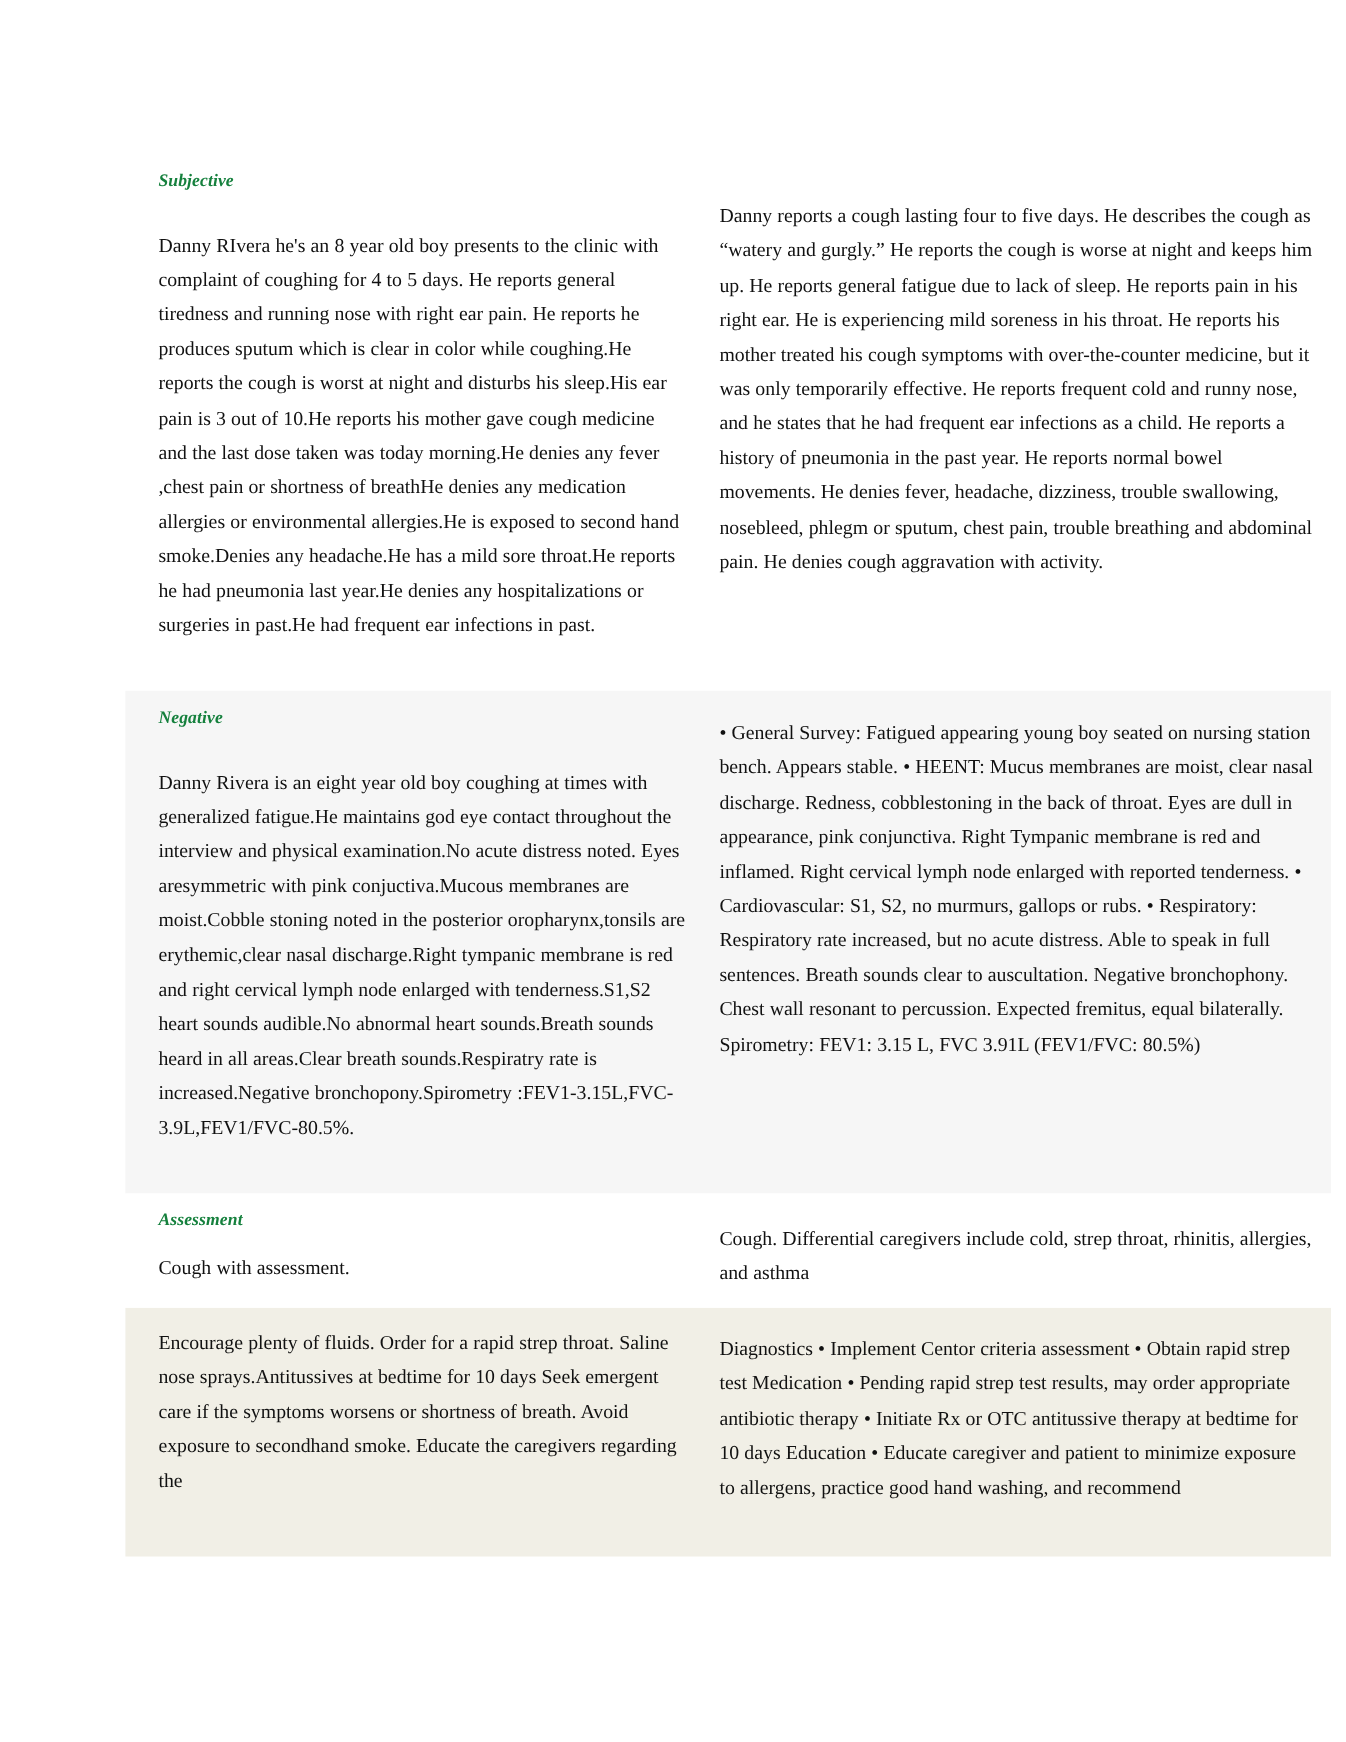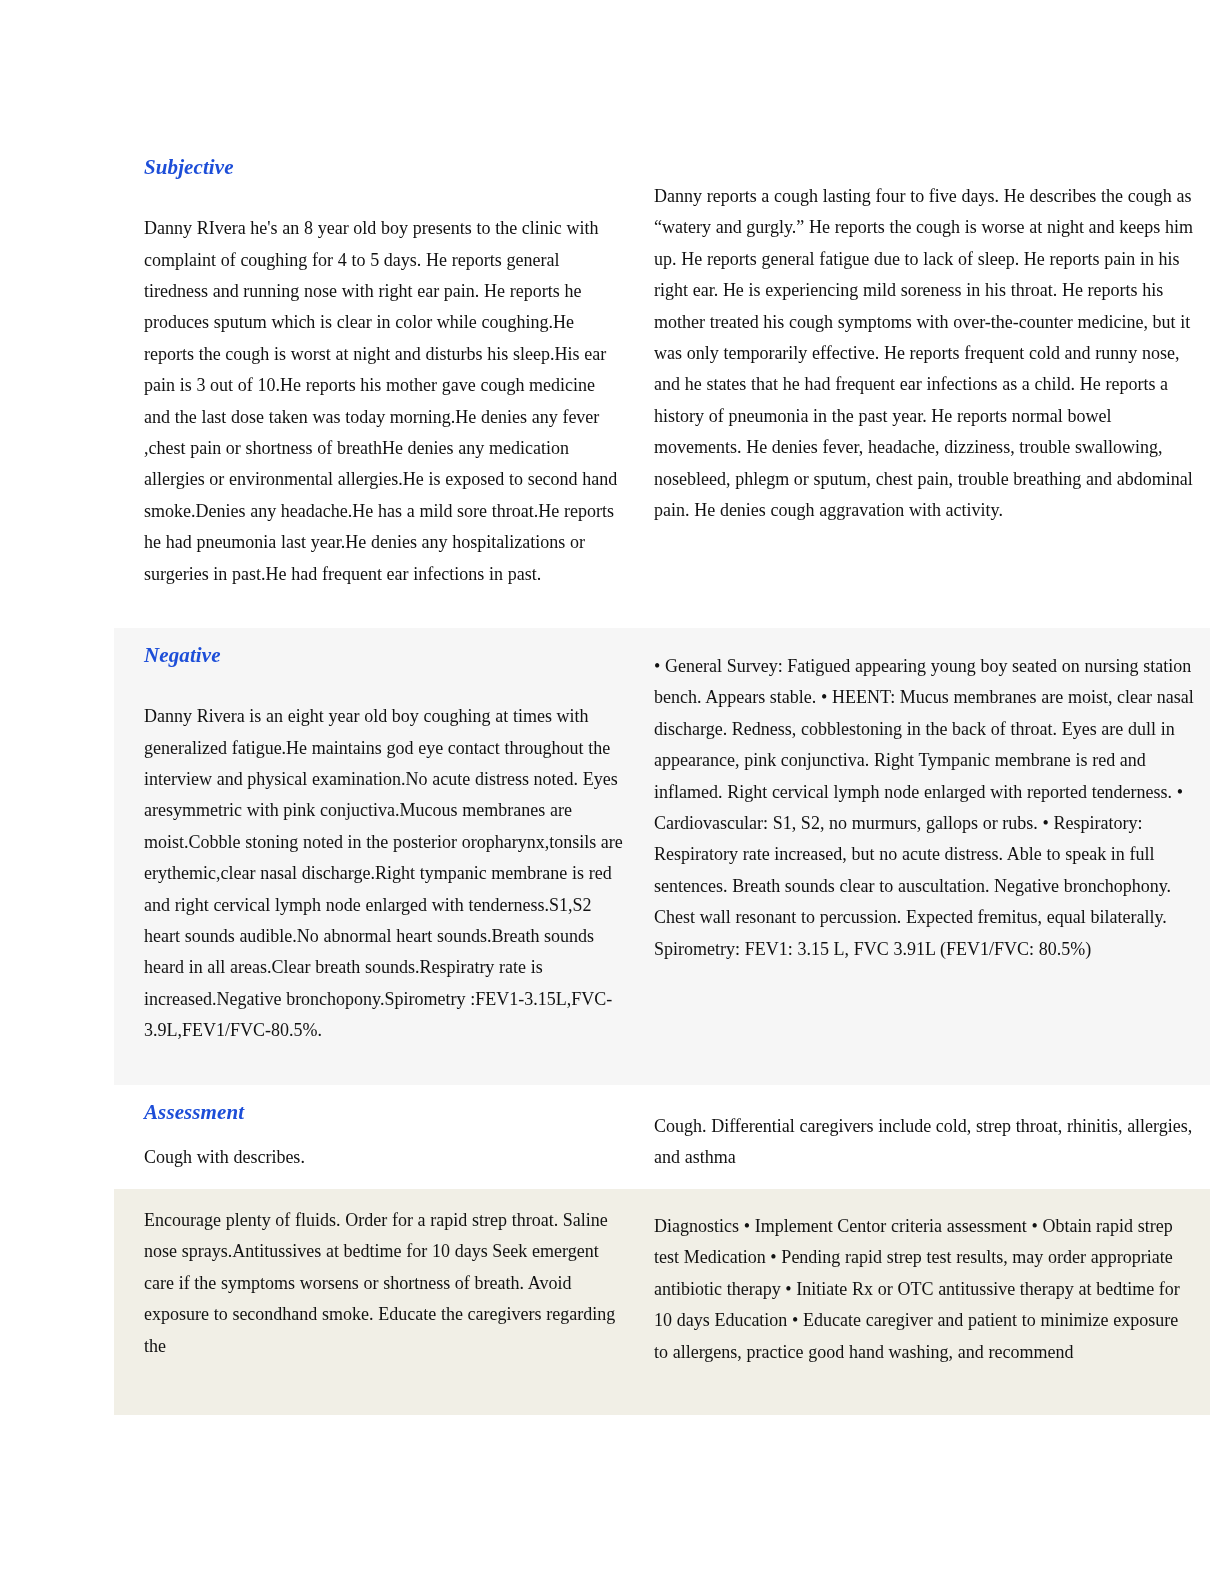--- a/index.html
+++ b/index.html
@@ -50,22 +50,22 @@
   .col-right {
     width: 556px;
     padding: 0 14px 0 0;
     box-sizing: border-box;
   }
 
   .sec-heading {
     font-family: "Liberation Serif", "DejaVu Serif", serif;
     font-style: italic;
     font-weight: bold;
-    font-size: 21px;
-    color: #1d4ed8;
+    font-size: 16px;
+    color: #15803d;
     letter-spacing: 0.1px;
     margin: 0;
     line-height: 1.1;
   }
 
   .body-text {
     font-family: "Liberation Serif", "DejaVu Serif", serif;
     font-size: 18px;
     line-height: 31.4px;
     color: #111111;
@@ -137,21 +137,21 @@
       <div class="col-right">
         <p class="body-text">• General Survey: Fatigued appearing young boy seated on nursing station bench. Appears stable. • HEENT: Mucus membranes are moist, clear nasal discharge. Redness, cobblestoning in the back of throat. Eyes are dull in appearance, pink conjunctiva. Right Tympanic membrane is red and inflamed. Right cervical lymph node enlarged with reported tenderness. • Cardiovascular: S1, S2, no murmurs, gallops or rubs. • Respiratory: Respiratory rate increased, but no acute distress. Able to speak in full sentences. Breath sounds clear to auscultation. Negative bronchophony. Chest wall resonant to percussion. Expected fremitus, equal bilaterally. Spirometry: FEV1: 3.15 L, FVC 3.91L (FEV1/FVC: 80.5%)</p>
       </div>
     </div>
   </div>
 
   <div class="section band-plain" id="sec-assessment">
     <div class="section-inner">
       <div class="col-left">
         <div class="sec-heading">Assessment</div>
-        <p class="body-text">Cough with describes.</p>
+        <p class="body-text">Cough with assessment.</p>
       </div>
       <div class="col-right">
         <p class="body-text">Cough. Differential caregivers include cold, strep throat, rhinitis, allergies, and asthma</p>
       </div>
     </div>
   </div>
 
   <div class="section band-beige" id="sec-plan">
     <div class="section-inner">
       <div class="col-left">

